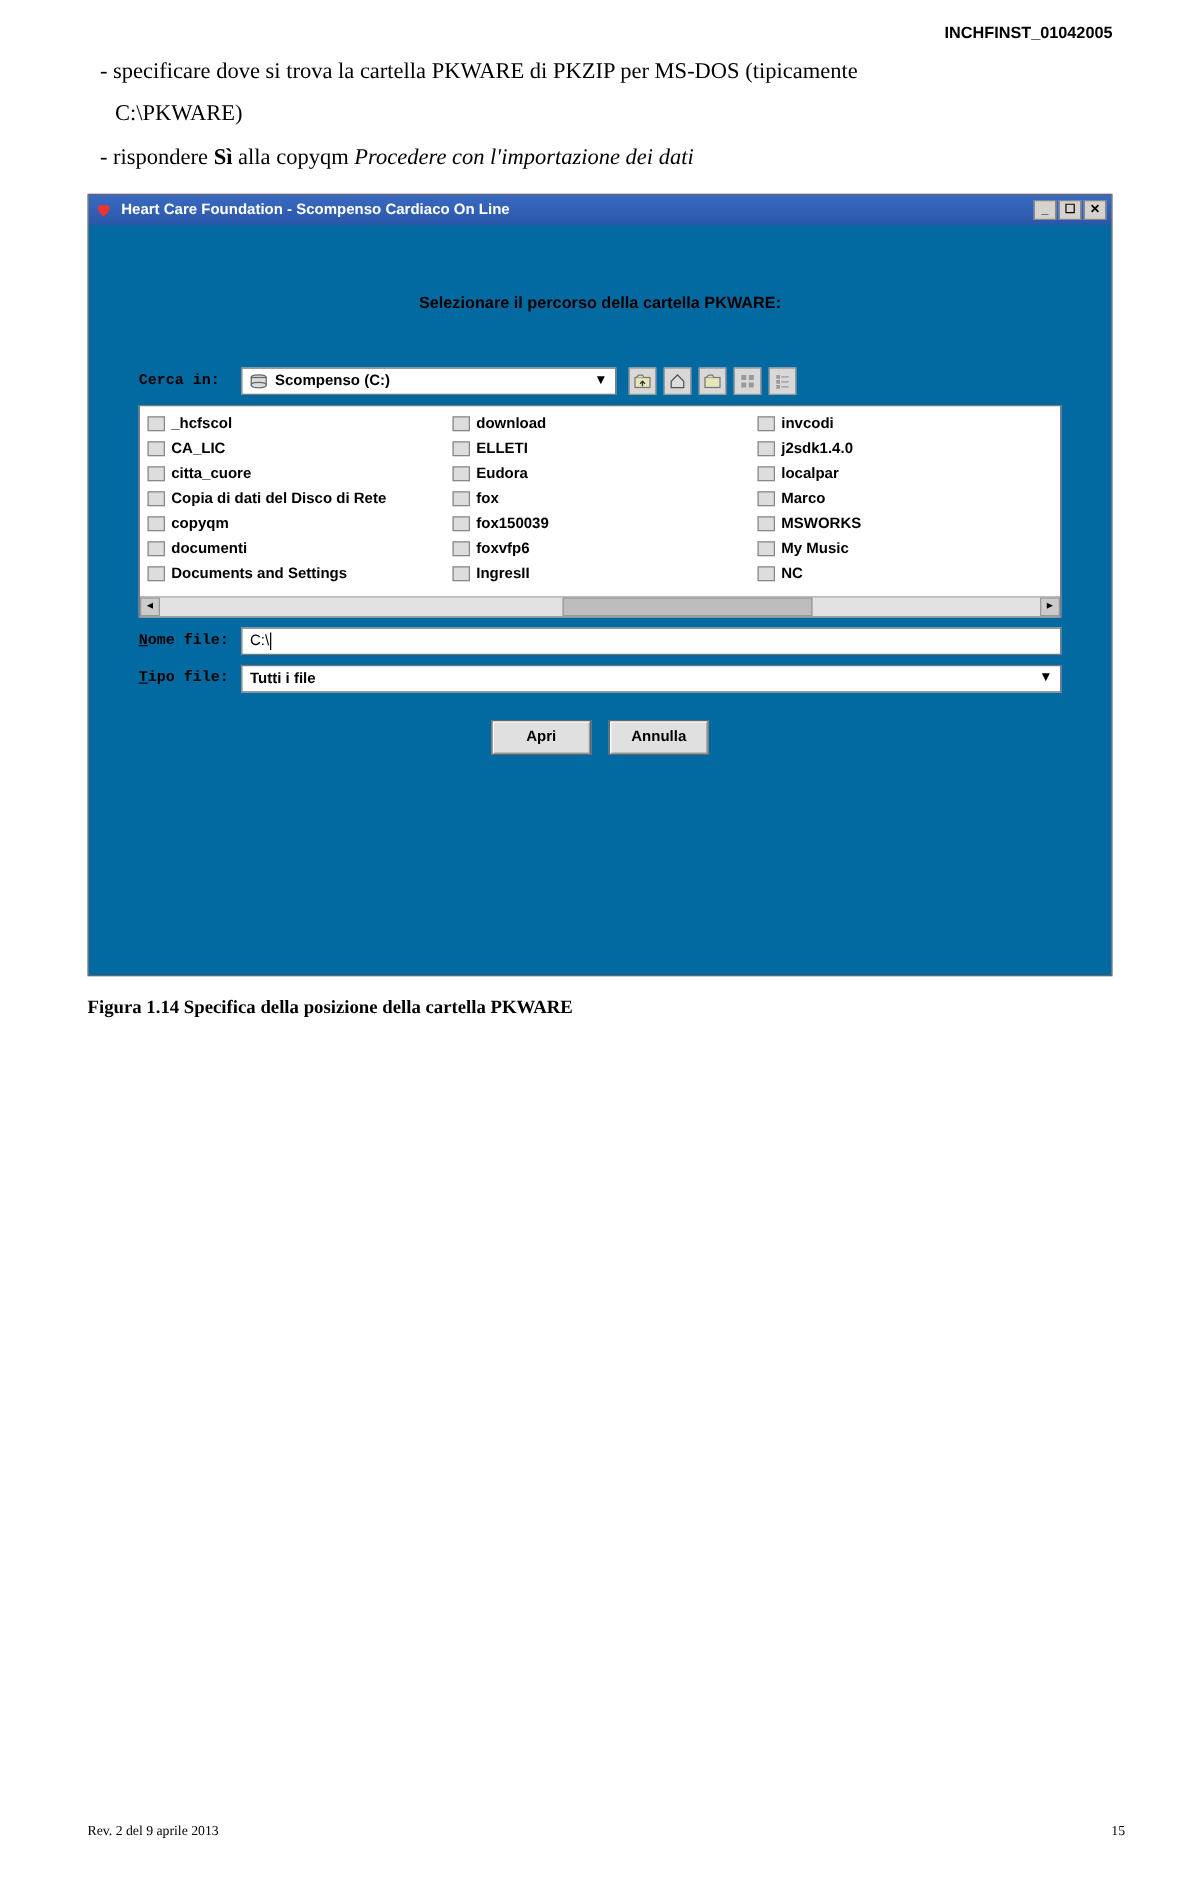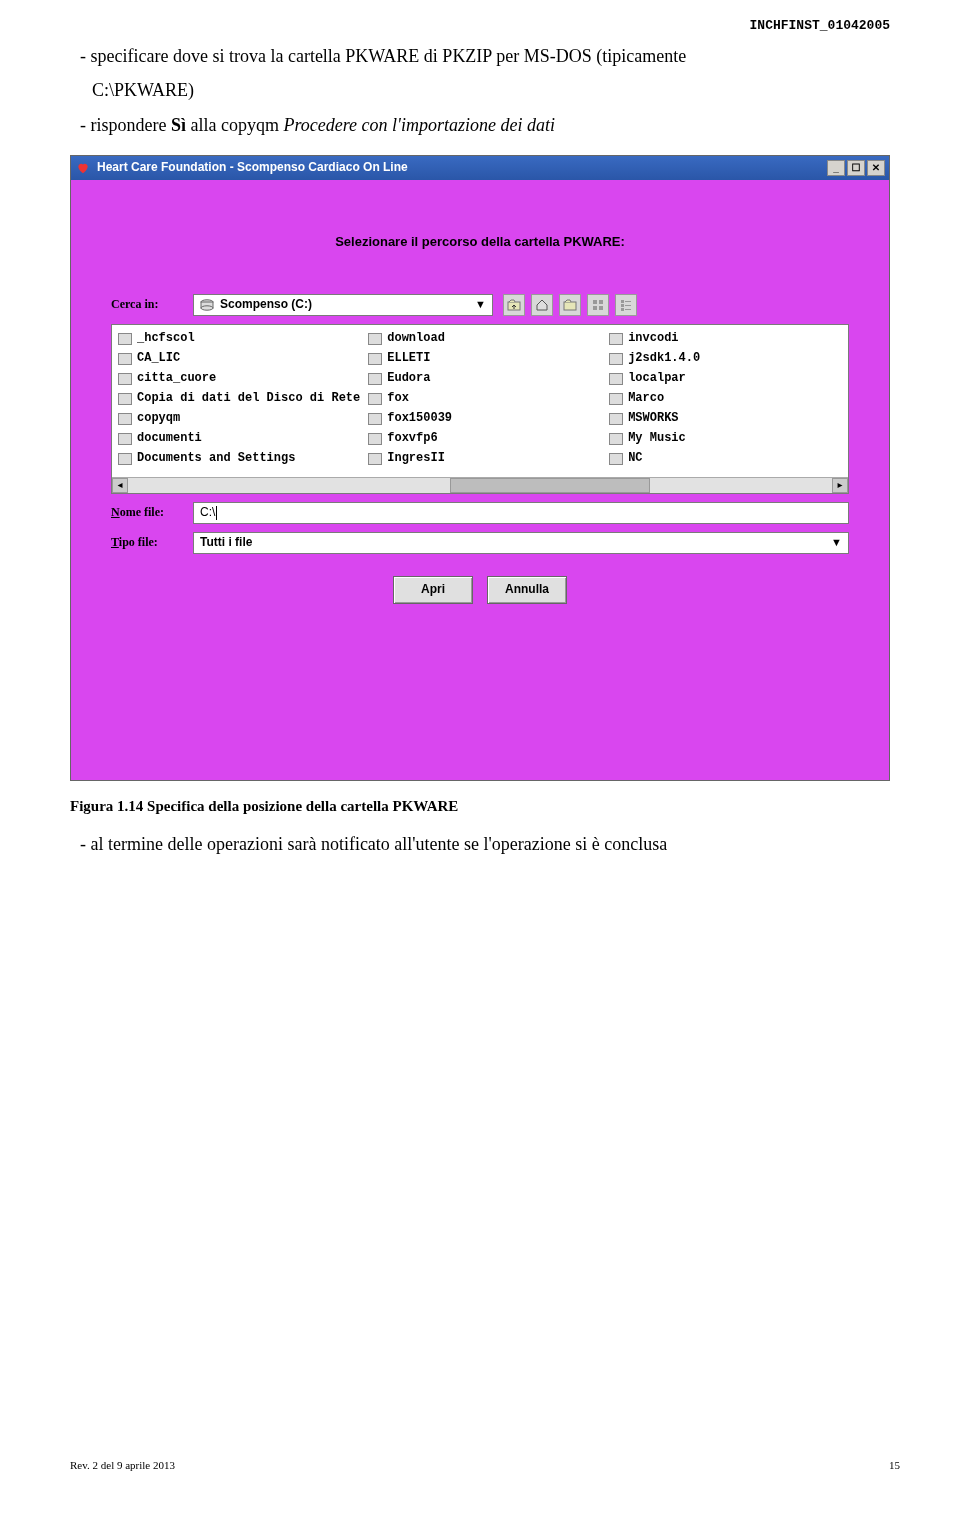--- a/index.html
+++ b/index.html
@@ -13,21 +13,21 @@
     position: relative;
     padding: 40px 70px 40px 70px;
     line-height: 1.8;
   }
   .header-right {
     position: absolute;
     top: 14px;
     right: 70px;
     font-weight: bold;
     font-size: 13px;
-    font-family: Liberation Mono, monospace;
+    font-family: Liberation Sans, sans-serif;
   }
   .body-text { text-align: justify; }
   .body-text p { margin-bottom: 2px; }
   .indent1 { padding-left: 22px; text-indent: -12px; }
   .italic { font-style: italic; }
   .bold { font-weight: bold; }
 
   
   .app-window {
     margin: 14px auto 12px auto;
@@ -68,42 +68,42 @@
     align-items: center;
     justify-content: center;
     font-size: 10px;
     color: #000;
     font-family: Arial, sans-serif;
     line-height: 1;
   }
 
   .app-body {
     padding: 50px 40px 30px 40px;
-    background: #d946ef;
+    background: #0369a1;
     min-height: 600px;
   }
   .prompt {
     text-align: center;
     font-weight: bold;
     font-size: 13px;
     margin-bottom: 40px;
     font-family: Arial, sans-serif;
   }
 
   .row {
     display: flex;
     align-items: center;
     gap: 10px;
     margin-bottom: 8px;
   }
   .lbl {
     min-width: 72px;
     font-weight: bold;
     font-size: 12px;
-    font-family: Liberation Serif, serif;
+    font-family: Liberation Mono, monospace;
   }
   .dd {
     flex: 1;
     height: 22px;
     background: #fff;
     border: 1px solid #7a7a7a;
     display: flex;
     align-items: center;
     padding: 0 6px;
     font-family: Arial, sans-serif;
@@ -141,21 +141,21 @@
     position: relative;
     margin: 6px 0 8px 0;
   }
   .file-list-inner {
     display: grid;
     grid-template-columns: repeat(3, 1fr);
     grid-template-rows: repeat(7, 20px);
     grid-auto-flow: column;
     padding: 4px 6px;
     column-gap: 8px;
-    font-family: Liberation Mono, monospace;
+    font-family: Liberation Sans, sans-serif;
     font-size: 12px;
     font-weight: bold;
   }
   .folder-item {
     display: flex;
     align-items: center;
     gap: 5px;
     height: 20px;
     white-space: nowrap;
   }
@@ -456,19 +456,18 @@
     <div class="btn-row">
       <span class="dlg-btn">Apri</span>
       <span class="dlg-btn">Annulla</span>
     </div>
   </div>
 </div>
 
 <div class="caption">Figura 1.14 Specifica della posizione della cartella PKWARE</div>
 
 <div class="body-text">
-  <p class="indent1">- al termine delle operazioni sarà notificato all'utente se l'operazione si è conclusa</p>
 </div>
 
 <div class="footer">
   <span>Rev. 2 del 9 aprile 2013</span>
   <span>15</span>
 </div>
 
 </body></html>

